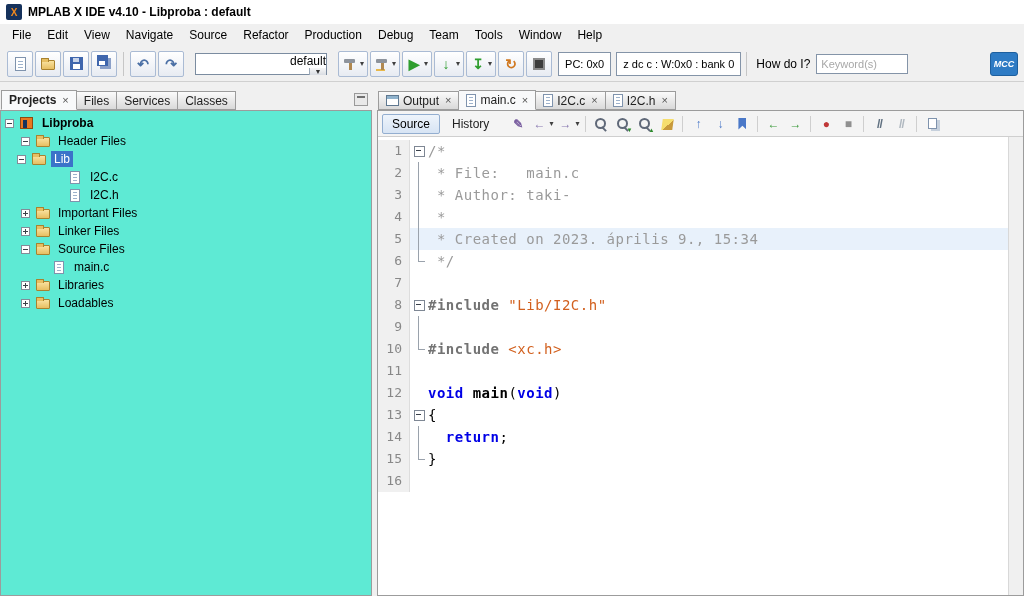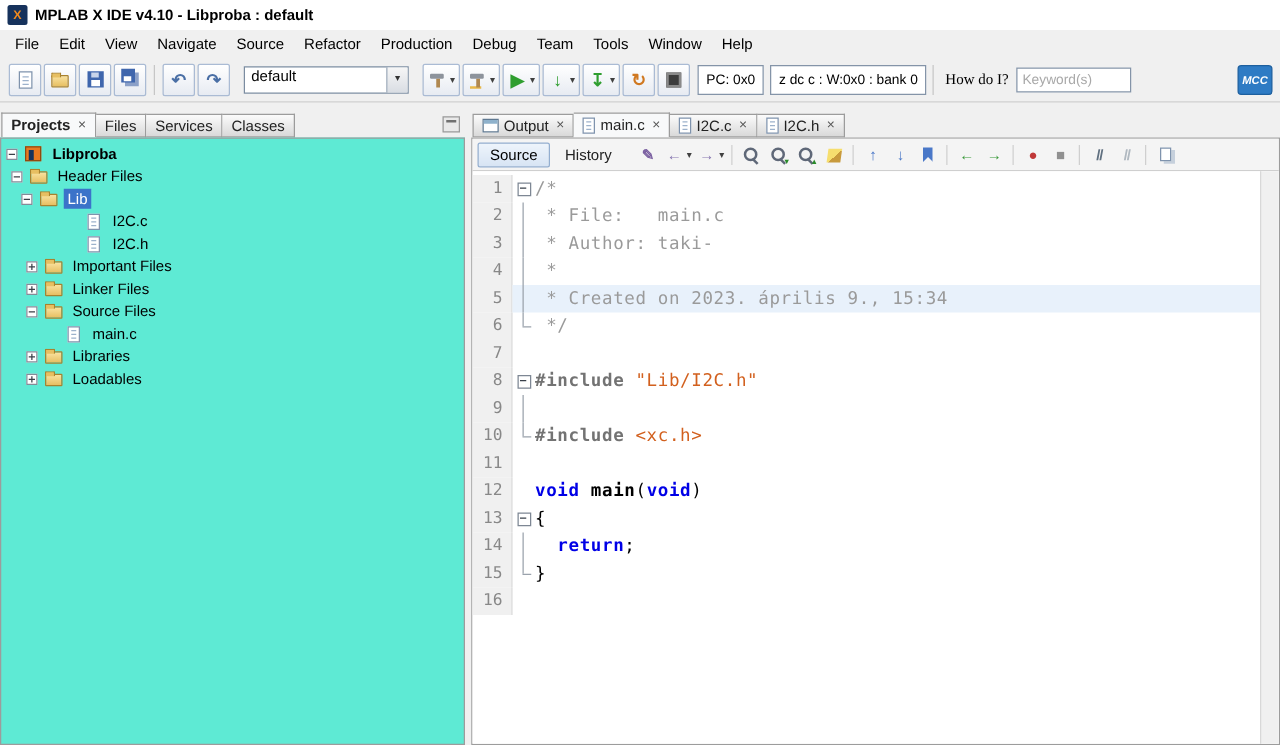--- a/index.html
+++ b/index.html
@@ -20,26 +20,26 @@
 
 .toolbar{flex:0 0 36px;background:#f0f0f0;border-bottom:1px solid #d0d0d0;display:flex;align-items:center;padding:0 6px;}
 .tgroup{display:flex;align-items:center;}
 .tbtn{height:26px;min-width:26px;padding:0 3px;display:flex;align-items:center;justify-content:center;border:1px solid #aabbd4;border-radius:2px;background:linear-gradient(#ffffff,#e7ebf2);margin:0 1px;}
 .ticon{position:relative;display:inline-flex;align-items:center;justify-content:center;width:16px;height:16px;}
 .glyph{font-size:14px;font-weight:bold;line-height:1;}
 .gtext{font-size:10px;font-weight:bold;letter-spacing:-1px;}
 .gsub{position:absolute;right:-1px;bottom:-1px;font-size:6px;color:#2a8a2a;}
 .caret{font-size:8px;color:#404040;margin-left:2px;line-height:1;}
 .tsep{width:1px;height:24px;background:#c6c6c6;margin:0 5px;}
-.combo{width:132px;height:22px;background:#fff;border:1px solid #7b8ca0;display:flex;align-items:flex-start;margin:0 10px;}
+.combo{width:132px;height:22px;background:#fff;border:1px solid #7b8ca0;display:flex;align-items:flex-end;margin:0 10px;flex-direction:column;}
 .combo-val{flex:1;padding-left:5px;}
 .combo-arrow{width:17px;height:20px;background:linear-gradient(#f6f6f6,#d9dde3);border-left:1px solid #9aa8b8;display:flex;align-items:center;justify-content:center;}
 .combo-arrow::after{content:"▼";font-size:7px;color:#333;}
 .infobox{height:24px;background:#fff;border:1px solid #8494a8;display:flex;align-items:center;padding:0 6px;font-size:11px;margin-left:5px;white-space:nowrap;}
-.howdoi{margin:0 6px 0 4px;white-space:nowrap;font-family:Liberation Serif, serif;}
+.howdoi{margin:0 6px 0 4px;white-space:nowrap;}
 .kwinput{width:92px;height:20px;border:1px solid #8494a8;padding:0 4px;font-size:11px;font-family:"Liberation Sans",sans-serif;color:#333;}
 .kwinput::placeholder{color:#a8a8a8;}
 .mcc{width:28px;height:24px;margin-left:auto;background:#2e7bc4;border:1px solid #1d5f9e;border-radius:3px;color:#fff;font-size:9px;font-weight:bold;display:flex;align-items:center;justify-content:center;font-style:italic;}
 
 
 .main{flex:1;display:flex;padding-top:8px;min-height:0;}
 .left-panel{flex:0 0 372px;width:372px;display:flex;flex-direction:column;min-height:0;}
 .splitter{flex:0 0 5px;}
 .editor-panel{flex:1;display:flex;flex-direction:column;min-width:0;min-height:0;}
 
@@ -262,21 +262,21 @@
         <span class="dockbtn"></span>
       </div>
       <div class="tree">
           <div class="tree-row" style="padding-left: 4px;">
             <span class="expander exp-minus"></span>
             <span class="node-icon">
               <span class="shp shape-project"></span>
             </span>
             <span class="tree-label bold">Libproba</span>
           </div>
-          <div class="tree-row" style="padding-left: 8px;">
+          <div class="tree-row" style="padding-left: 20px;">
             <span class="expander exp-minus"></span>
             <span class="node-icon">
               <span class="shp shape-folder"></span>
             </span>
             <span class="tree-label">Header Files</span>
           </div>
           <div class="tree-row selected" style="padding-left: 16px;">
             <span class="expander exp-minus"></span>
             <span class="node-icon">
               <span class="shp shape-folder"></span>

